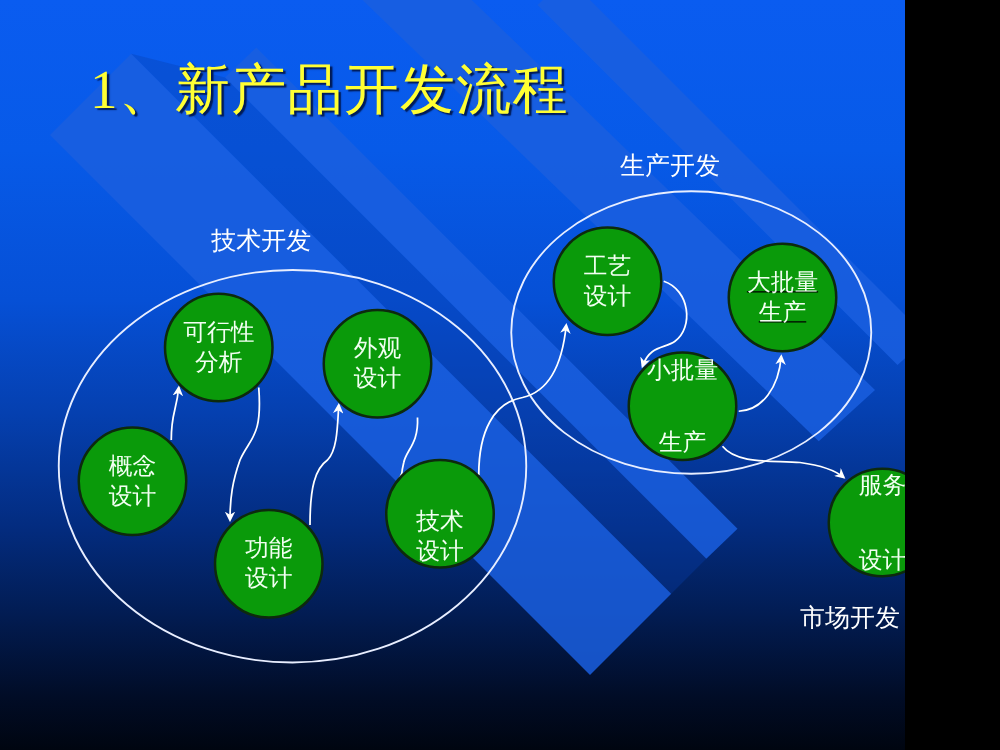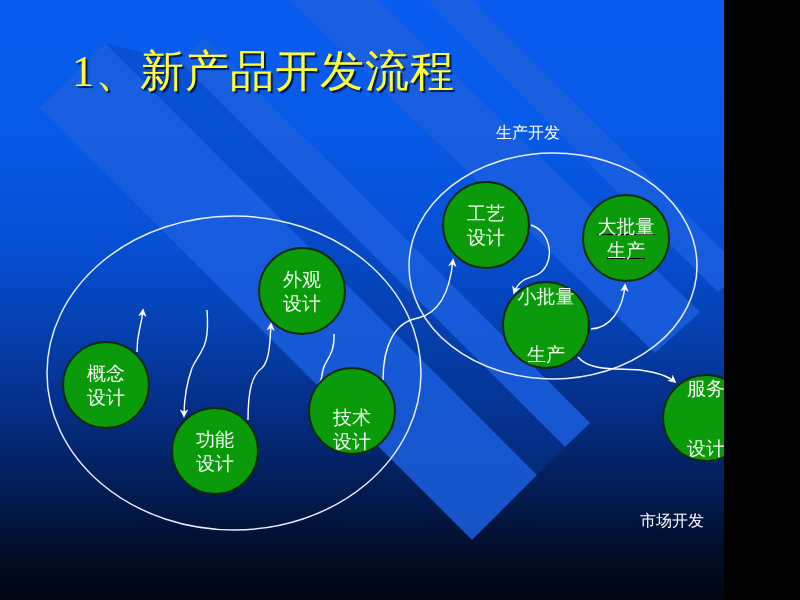--- a/index.html
+++ b/index.html
@@ -40,21 +40,21 @@
       font-size: 44px;
       line-height: 56px;
       color: #ffff33;
       text-shadow: 2px 2px 1px #001a55;
       white-space: nowrap;
       letter-spacing: 1px;
     }
     .group-label {
       position: absolute;
       font-family: Liberation Sans, sans-serif;
-      font-size: 16px;
+      font-size: 20px;
       line-height: 30px;
       color: #ffffff;
       white-space: nowrap;
       text-align: center;
     }
     .node {
       position: absolute;
       width: 88px;
       height: 88px;
       border-radius: 50%;
@@ -122,28 +122,33 @@
       <path d="M531,225 C552,232 555,262 540,273 C532,279 520,276 514,293" marker-end="url(#arrow)"></path>
 
       <path d="M591,329 C610,328 623,310 625,285" marker-end="url(#arrow)"></path>
 
       <path d="M578,357 C590,372 620,368 640,370 C655,372 668,376 675,382" marker-end="url(#arrow)"></path>
     </g>
   </svg>
 
   <div class="title">1、新产品开发流程</div>
 
+  <div class="group-label" style="left:169px; top:178px;">技术开发</div>
   <div class="group-label" style="left:496px; top:118px;">生产开发</div>
-  <div class="group-label" style="left:640px; top:480px;margin-top:26px;">市场开发</div>
+  <div class="group-label" style="left:640px; top:480px;">市场开发</div>
 
   <div class="node" style="left:62px; top:341px;">
     <span>概念</span>
     <span>设计</span>
   </div>
 
+  <div class="node" style="left:131px; top:234px;">
+    <span>可行性</span>
+    <span>分析</span>
+  </div>
 
   <div class="node" style="left:171px; top:407px;">
     <span>功能</span>
     <span>设计</span>
   </div>
 
   <div class="node" style="left:258px; top:247px;">
     <span>外观</span>
     <span>设计</span>
   </div>

